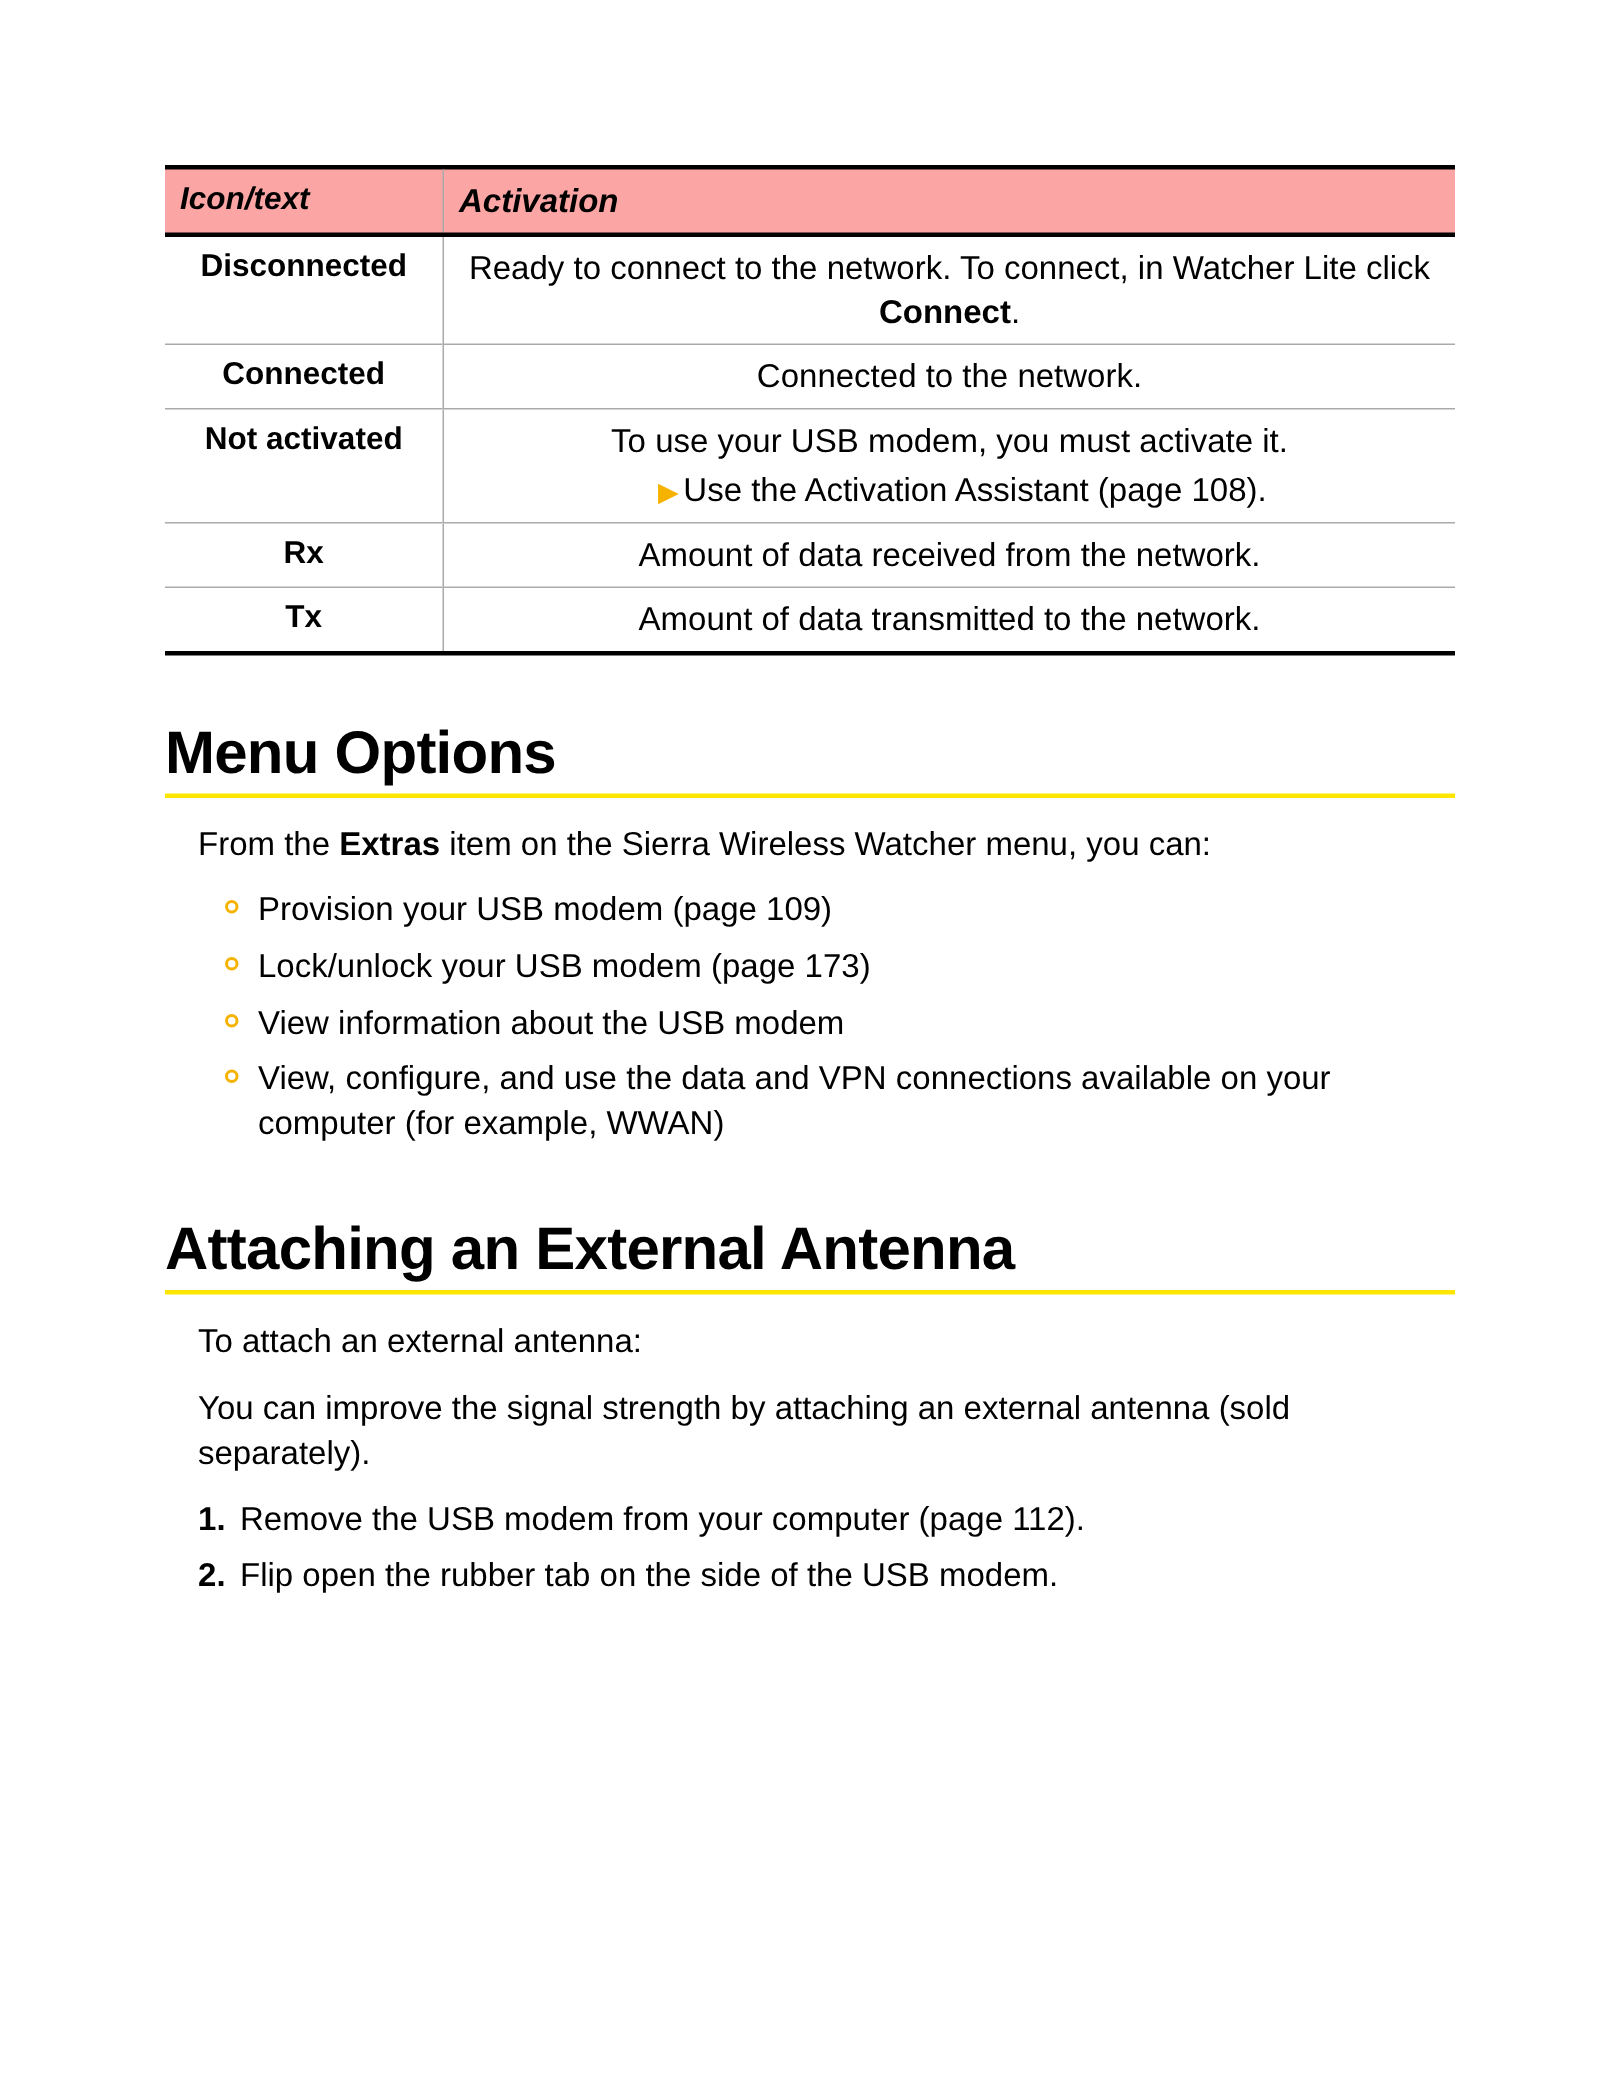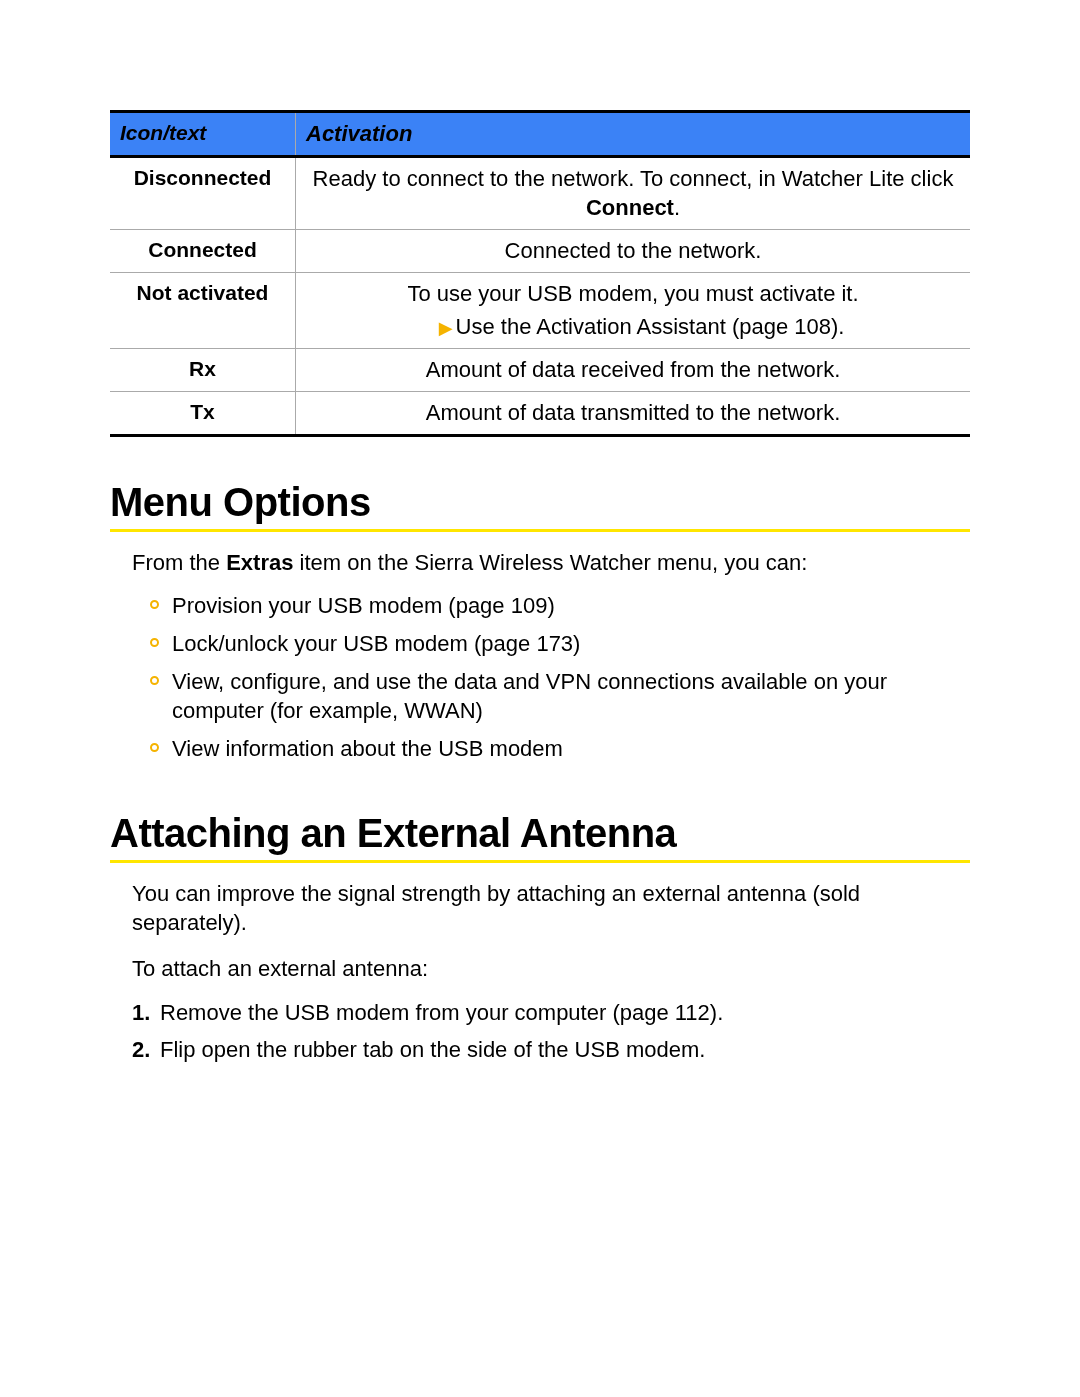--- a/index.html
+++ b/index.html
@@ -20,21 +20,21 @@
     width: 100%;
     font-size: 22px;
   }
   table.status thead th {
     text-align: left;
     font-weight: 700;
     font-style: italic;
     border-top: 3px solid #000;
     border-bottom: 3px solid #000;
   }
-  table.status thead tr { background: #3b82f6; }
+  table.status thead tr { background: #fca5a5; }
   table.status td, table.status th {
     padding: 6px 10px;
     vertical-align: top;
     line-height: 1.35;
   }
   table.status tbody td {
     border-top: 1px solid #aaa;
     text-align: center;
   }
   table.status tbody tr:last-child td {
@@ -154,25 +154,25 @@
     </tbody>
   </table>
 
   <h2 class="section">Menu Options</h2>
   <p class="body">
     <span>From the </span><span class="bold">Extras</span><span> item on the Sierra Wireless Watcher menu, you can:</span>
   </p>
   <ul class="o-list">
     <li>Provision your USB modem (page 109)</li>
     <li>Lock/unlock your USB modem (page 173)</li>
+    <li>View information about the USB modem</li>
     <li>View, configure, and use the data and VPN connections available on your computer (for example, WWAN)</li>
-    <li>View information about the USB modem</li>
   </ul>
 
   <h2 class="section">Attaching an External Antenna</h2>
+  <p class="body">To attach an external antenna:</p>
   <p class="body">You can improve the signal strength by attaching an external antenna (sold separately).</p>
-  <p class="body">To attach an external antenna:</p>
   <ol class="numlist">
     <li>Remove the USB modem from your computer (page 112).</li>
     <li>Flip open the rubber tab on the side of the USB modem.</li>
   </ol>
 
 </div>
 
 </body></html>

